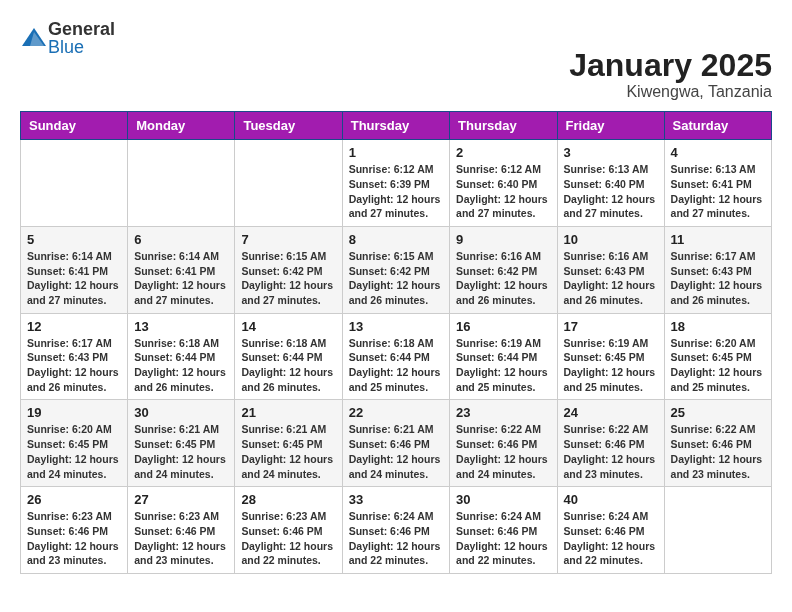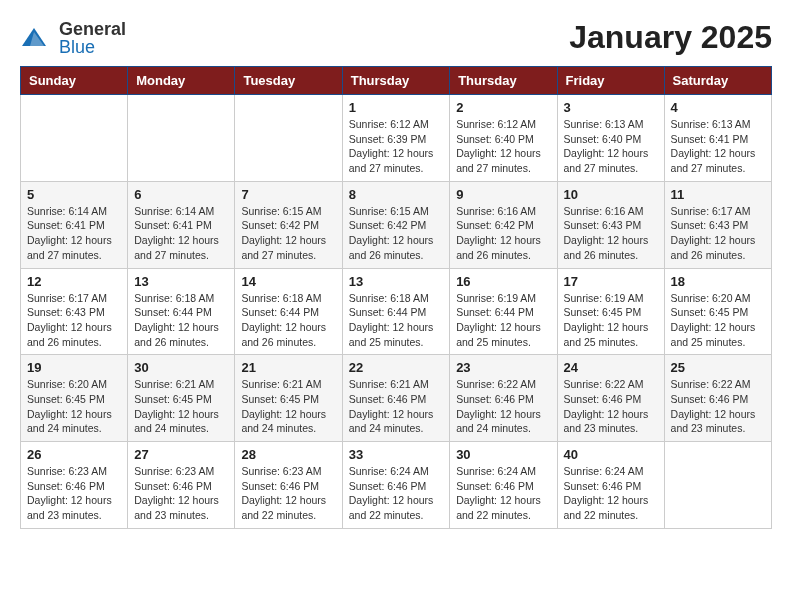--- a/index.html
+++ b/index.html
@@ -12,58 +12,59 @@
     }
     .header-area {
       display: flex;
       justify-content: space-between;
       align-items: flex-start;
       margin-bottom: 10px;
     }
     .logo {
       display: flex;
       align-items: center;
-      gap: 11px;
+      gap: 0;
     }
     .logo-text-general {
       font-size: 18px;
       font-weight: bold;
       color: #333;
       line-height: 1;
     }
     .logo-text-blue {
       font-size: 18px;
       font-weight: normal;
       color: #1a6fb5;
       line-height: 1;
     }
     .logo-icon {
       width: 28px;
       height: 28px;
     }
     .title-area {
       text-align: right;
+      margin-top: 28px;
     }
     .month-title {
       font-size: 32px;
       font-weight: bold;
       color: #222;
       line-height: 1.1;
     }
     .location-title {
       font-size: 16px;
       color: #444;
     }
     .calendar {
       width: 100%;
       border-collapse: collapse;
       border: 1px solid #ccc;
     }
     .calendar th {
-      background-color: #7f1d1d;
+      background-color: #a21caf;
       color: #fff;
       text-align: left;
       padding: 6px 8px;
       font-size: 13px;
       font-weight: bold;
       border: 1px solid #1a4a8a;
     }
     .calendar td {
       vertical-align: top;
       padding: 5px 6px;
@@ -81,20 +82,21 @@
       font-size: 13px;
       font-weight: bold;
       color: #222;
       display: block;
       margin-bottom: 2px;
     }
     .day-info {
       font-size: 10.5px;
       color: #333;
       line-height: 1.4;
+      font-weight: bold;
     }
     .empty-cell {
       background: #f9f9f9;
     }
   </style>
 </head>
 <body>
 
 <div class="header-area">
   <div class="logo">
@@ -102,20 +104,21 @@
       <polygon points="14,4 26,22 2,22" fill="#1a6fb5"></polygon>
       <polygon points="14,8 24,22 10,22" fill="#fff" opacity="0.3"></polygon>
     </svg>
     <div>
       <div class="logo-text-general">General</div>
       <div class="logo-text-blue">Blue</div>
     </div>
   </div>
   <div class="title-area">
     <div class="month-title">January 2025</div>
+    <div class="location-title">Kiwengwa, Tanzania</div>
   </div>
 </div>
 
 <table class="calendar">
   <thead>
     <tr>
     <th>Sunday</th>
         <th>Monday</th>
         <th>Tuesday</th>
         <th>Thursday</th>

